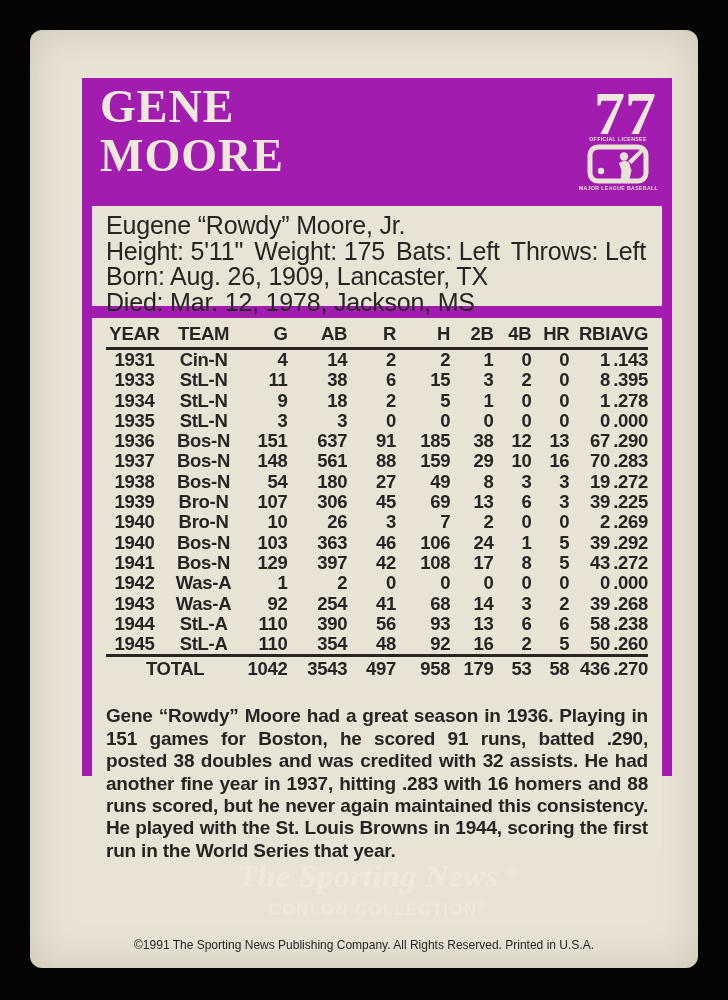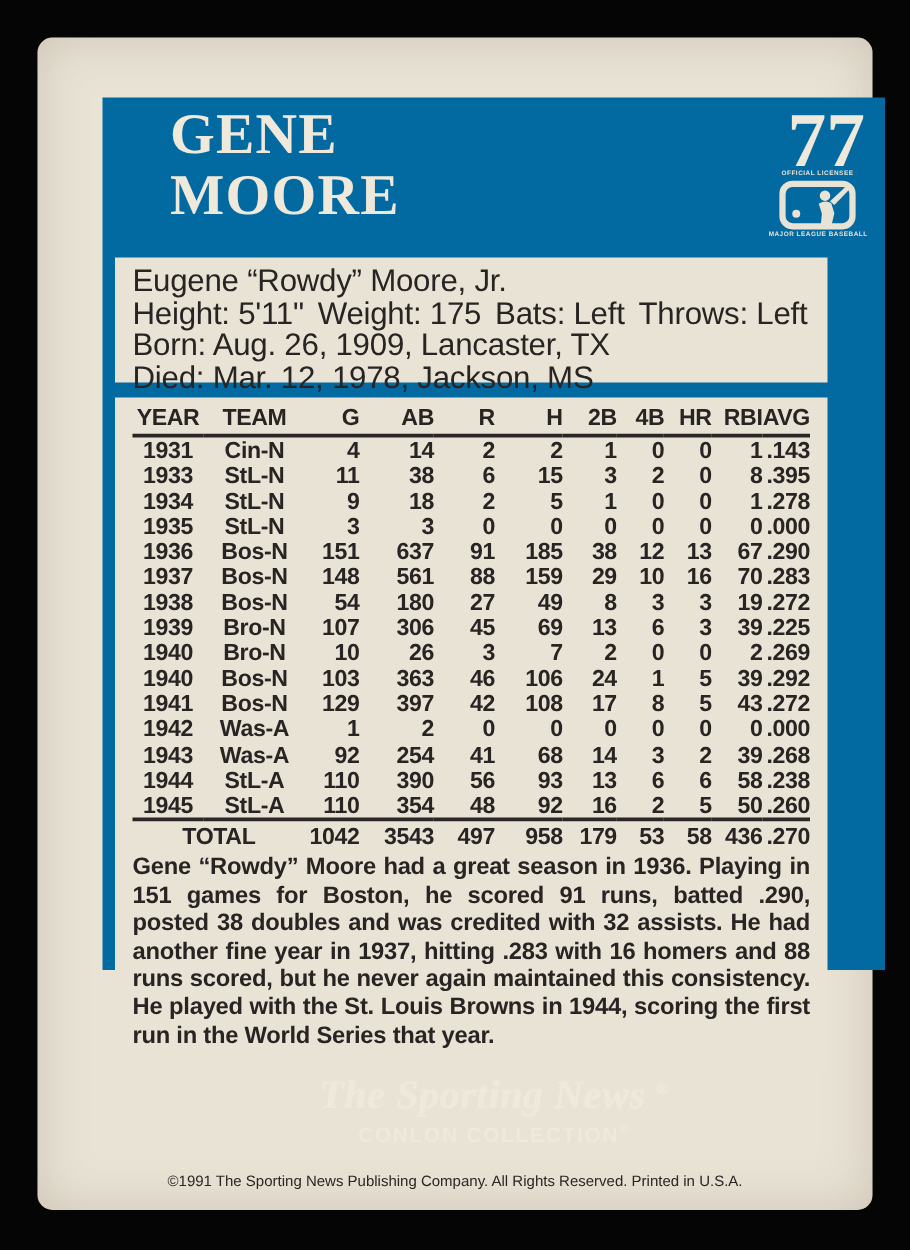--- a/index.html
+++ b/index.html
@@ -8,22 +8,21 @@
     background:#050505;
     font-family:"Liberation Sans", sans-serif;
   }
   .card{
     position:absolute;left:30px;top:30px;width:668px;height:938px;
     background:#e9e3d5;border-radius:12px;
     box-shadow:inset 0 0 40px rgba(120,110,90,.25);
   }
   .panel{
     position:absolute;left:52px;top:48px;width:590px;height:698px;
-    background:#0369a1;
-    padding-left:36px;
+    background:#a21caf;
   }
   
   .hdr{position:relative;height:132px;color:#efe9db;}
   .player-name{
     position:absolute;left:18px;top:4px;
     font-family:"Liberation Serif", serif;font-weight:bold;
     font-size:46px;line-height:49px;letter-spacing:1px;
   }
   .card-number{
     position:absolute;right:16px;top:0px;
@@ -44,21 +43,21 @@
     background:#e9e3d5;color:#282423;box-sizing:border-box;
     padding:5px 14px 0 14px;
   }
   table{width:100%;border-collapse:collapse;font-weight:bold;font-size:18.5px;letter-spacing:-0.3px;}
   th{padding:0 0 2px 0;line-height:22px;border-bottom:3px solid #2a2625;}
   td{padding:0;line-height:20.3px;}
   .l{text-align:center;}
   .r{text-align:right;}
   .total-row td{border-top:3px solid #2a2625;line-height:23px;}
   .bio-paragraph{
-    margin-top:3px;font-weight:bold;font-size:19px;line-height:22.4px;
+    margin-top:25px;font-weight:bold;font-size:19px;line-height:22.4px;
     text-align:justify;letter-spacing:-0.2px;color:#282423;
   }
   
   .footer-band{position:absolute;left:0;top:775px;width:100%;height:80px;color:#efe9db;text-align:center;}
   .brand{
     font-family:"Liberation Serif", serif;font-weight:bold;font-style:italic;
     font-size:32px;line-height:34px;margin-top:1px;letter-spacing:0.5px;
     text-shadow:0.6px 0 0 #efe9db;
   }
   .brand sup{font-size:13px;font-style:normal;}

